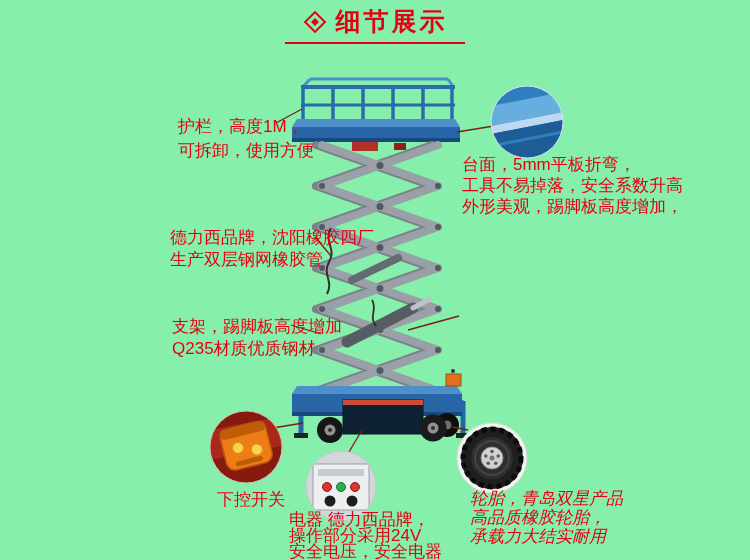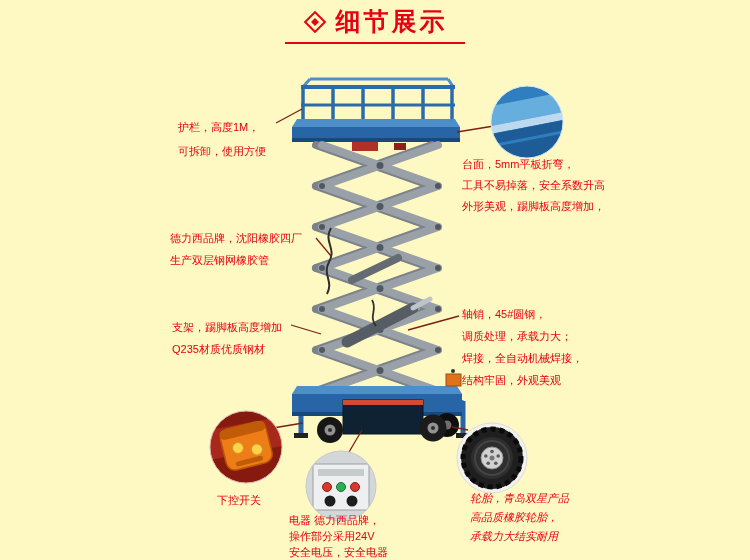--- a/index.html
+++ b/index.html
@@ -1,24 +1,24 @@
 <!DOCTYPE html>
 <html><head>
 <meta charset="utf-8">
 <style>
   * { margin: 0; padding: 0; box-sizing: border-box; }
   html, body { background: #ffffff; }
   body { font-family: "Liberation Sans", "DejaVu Sans", sans-serif; }
-  .stage { position: relative; width: 750px; height: 560px; margin: 0 auto; background: #fef9c3; overflow: hidden; }
+  .stage { position: relative; width: 750px; height: 560px; margin: 0 auto; background: #86efac; overflow: hidden; }
   .scene { position: absolute; left: 0; top: 0; }
   .title-wrap { position: absolute; top: 8px; left: 50%; transform: translateX(-50%); display: flex; flex-direction: column; align-items: center; z-index: 3; }
   .title-row { display: flex; align-items: center; gap: 9px; }
   .title-row h1 { font-size: 25px; font-weight: bold; color: #e60012; letter-spacing: 3px; line-height: 1.1; }
   .title-underline { width: 180px; height: 2px; background: #e60012; margin-top: 6px; }
-  .note { position: absolute; color: #e60012; font-size: 11px; line-height: 22px; white-space: nowrap; z-index: 2; }
+  .note { position: absolute; color: #e60012; font-size: 17px; line-height: 22px; white-space: nowrap; z-index: 2; }
 </style>
 </head>
 <body>
 
 <div class="stage">
 
   <div class="title-wrap">
     <div class="title-row">
       <svg width="24" height="24" viewBox="0 0 24 24">
         <rect x="5" y="5" width="14" height="14" fill="none" stroke="#e60012" stroke-width="2" transform="rotate(45 12 12)"></rect>
@@ -220,26 +220,20 @@
   <div class="note" style="left:170px; top:227px;">
     <div>德力西品牌，沈阳橡胶四厂</div>
     <div>生产双层钢网橡胶管</div>
   </div>
 
   <div class="note" style="left:172px; top:316px;">
     <div>支架，踢脚板高度增加</div>
     <div>Q235材质优质钢材</div>
   </div>
 
-  <div class="note" style="left:462px; top:303px;">
-    <div>轴销，45#圆钢，</div>
-    <div>调质处理，承载力大；</div>
-    <div>焊接，全自动机械焊接，</div>
-    <div>结构牢固，外观美观</div>
-  </div>
 
   <div class="note" style="left:217px; top:489px;">
     <div>下控开关</div>
   </div>
 
   <div class="note" style="left:289px; top:512px; line-height:16px;">
     <div>电器 德力西品牌，</div>
     <div>操作部分采用24V</div>
     <div>安全电压，安全电器</div>
   </div>

